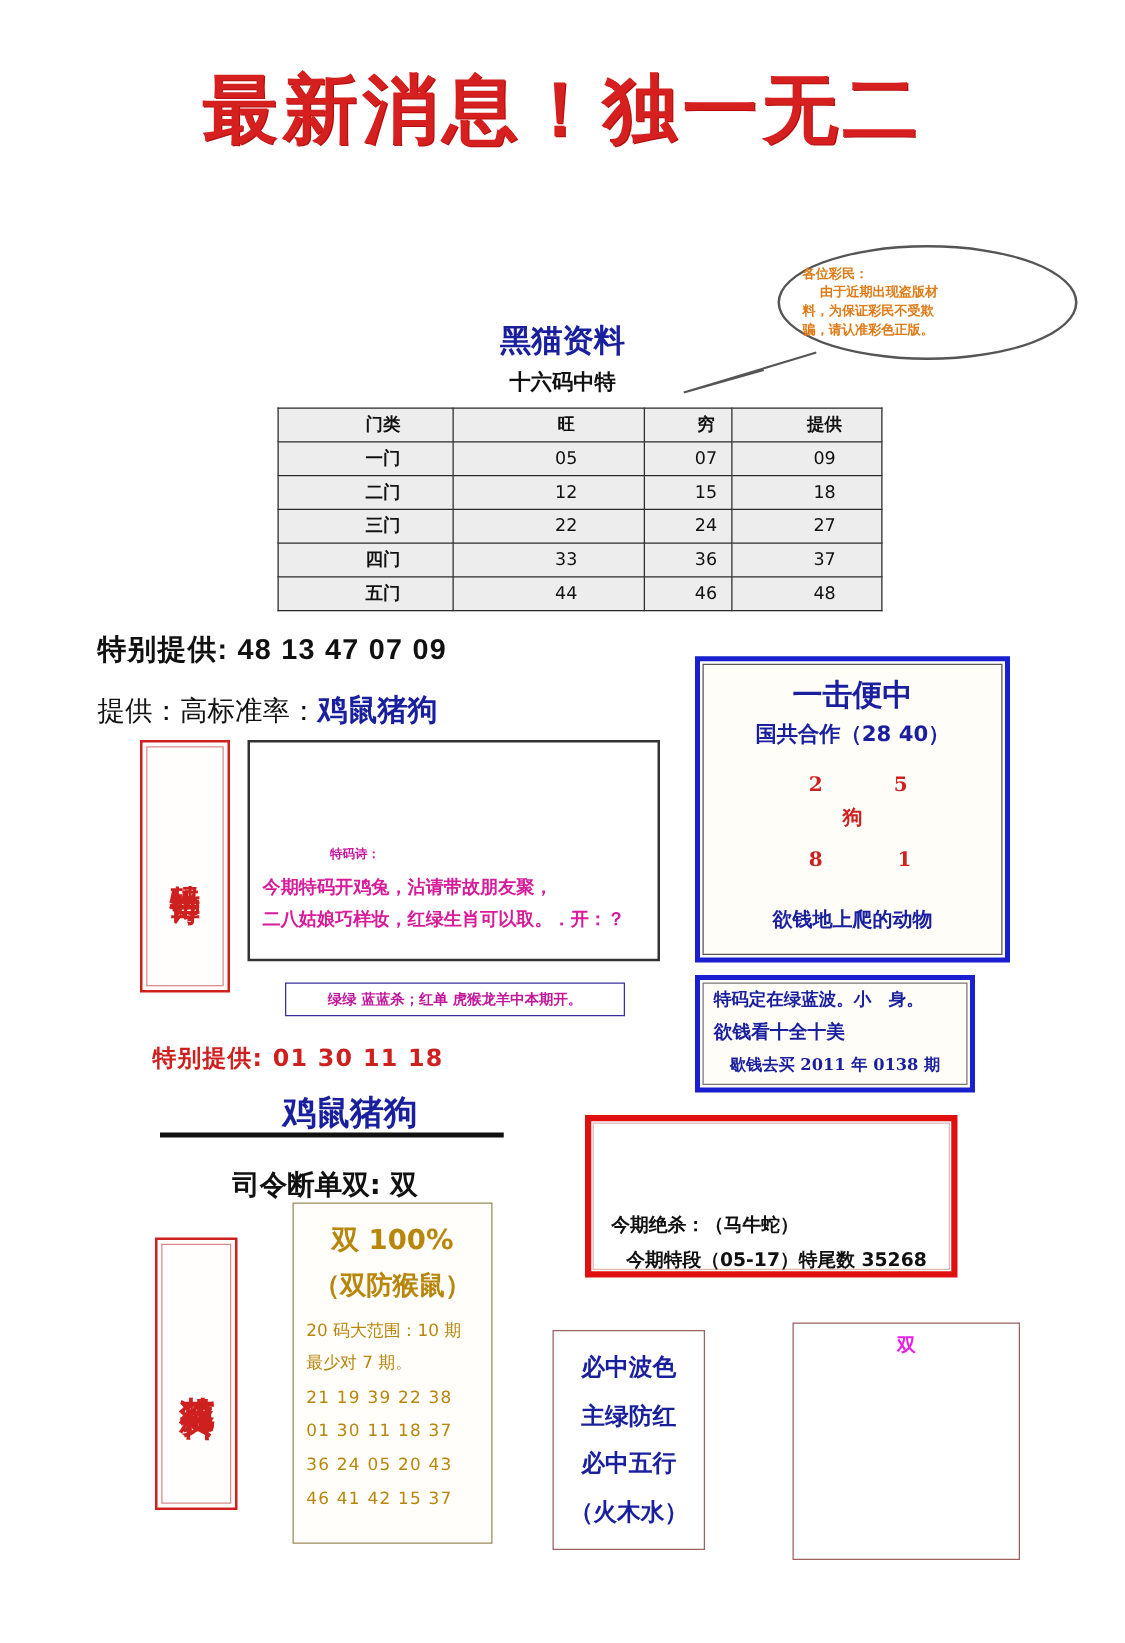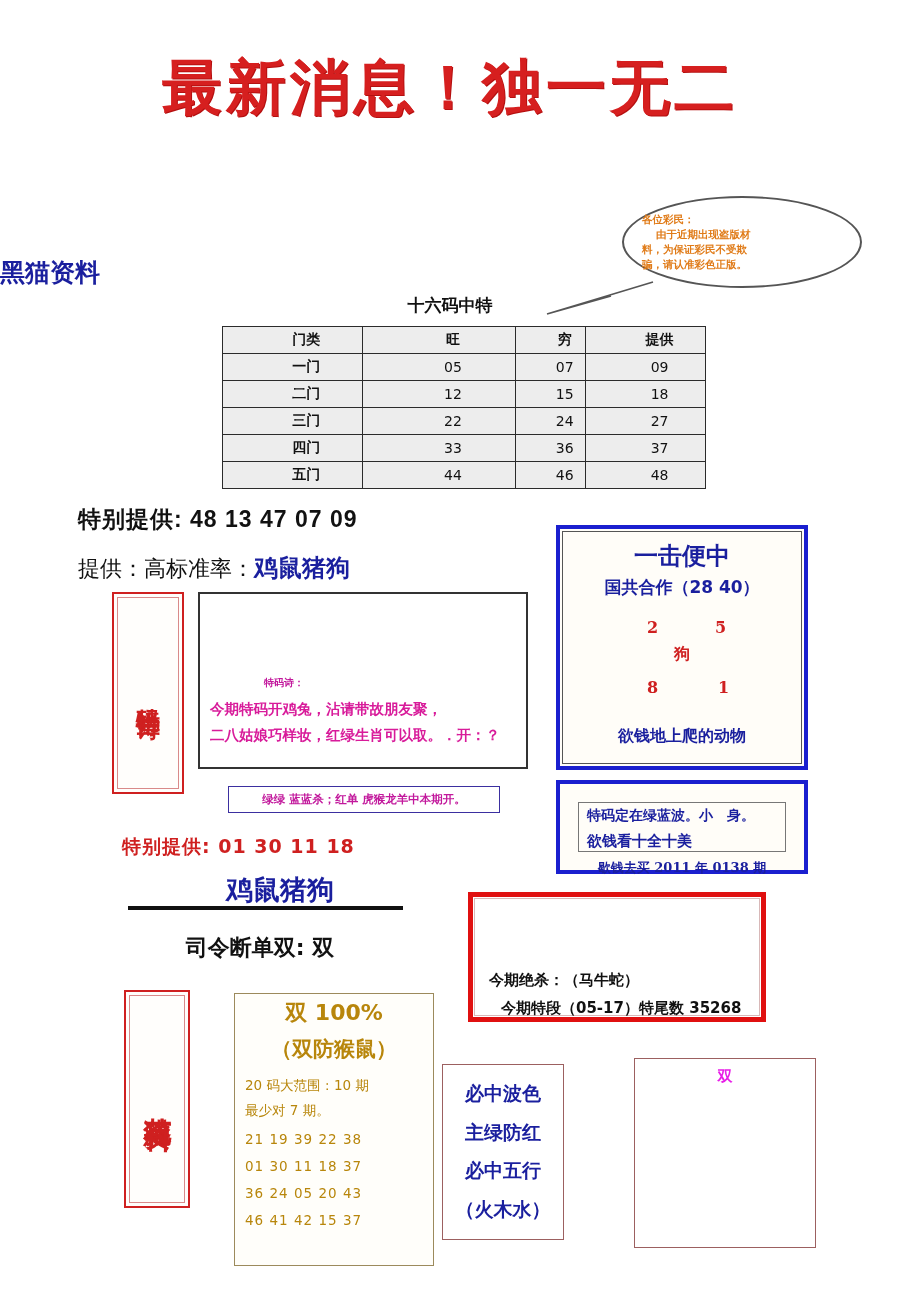--- a/index.html
+++ b/index.html
@@ -48,20 +48,21 @@
   .bubble-text .indent { display:block; text-indent: 14px; }
   .bubble-tail {
     position: absolute; left: 545px; top: 280px;
     width: 110px; height: 36px;
     z-index: 4;
   }
 
   
   .heimao {
     position: absolute; left: 0; top: 256px; width: 900px;
+    text-align: center;
     font-family: Liberation Sans, sans-serif;
     font-size: 25px; font-weight: bold; color: #1a1f9e;
   }
   .shiliu {
     position: absolute; left: 0; top: 294px; width: 900px;
     text-align: center;
     font-size: 17px; font-weight: bold; color: #111;
   }
 
   
@@ -212,24 +213,24 @@
   .bb-n4 { left: 155px; top: 146px; }
   .bb-foot {
     position: absolute; left: 0; bottom: 16px; width: 100%;
     text-align: center;
     font-size: 16px; font-weight: bold; color: #1a1f9e;
   }
 
   
   .blue-box2 {
     position: absolute; left: 556px; top: 780px;
-    width: 252px; height: 94px;
+    width: 224px; height: 94px;
     border: 4px solid #1a1fcf;
     background: #fffdf8;
-    padding: 18px;
+    padding: 2px;
   }
   .blue-box2-inner {
     width: 100%; height: 100%;
     border: 1px solid #777;
     position: relative;
     padding: 3px 8px;
   }
   .b2l1 { font-size: 14px; font-weight: bold; color: #1a1f9e; margin-top: 1px; }
   .b2l2 { font-size: 15px; font-weight: bold; color: #1a1f9e; margin-top: 7px; }
   .b2l3 { font-size: 13px; font-weight: bold; color: #1a1f9e; margin-top: 8px;
@@ -268,25 +269,24 @@
   .vbox-hm-inner {
     width: 100%; height: 100%;
     border: 1px solid #d98a8a;
     display: flex; align-items: center; justify-content: center;
   }
   .vbox-hm .vtext { font-size: 28px; }
 
   
   .gold-box {
     position: absolute; left: 234px; top: 962px;
-    width: 200px; height: 273px;
+    width: 160px; height: 273px;
     border: 1.5px solid #9c8a5c;
     background: #fffefa;
-    padding: 2px 10px;
-    margin-top: 31px;
+    padding: 12px 10px;
   }
   .gb-t1 { text-align: center; font-size: 22px; font-weight: bold; color: #b8860b;
     font-family: "DejaVu Sans", sans-serif; margin-top: 2px; }
   .gb-t2 { text-align: center; font-size: 21px; font-weight: bold; color: #b8860b;
     margin-top: 7px; }
   .gb-t3 { font-size: 13.5px; color: #b8860b; margin-top: 14px; }
   .gb-t4 { font-size: 13.5px; color: #b8860b; margin-top: 7px; }
   .gb-row { font-size: 13.5px; color: #b8860b; margin-top: 11px; letter-spacing: 1px; }
 
   

